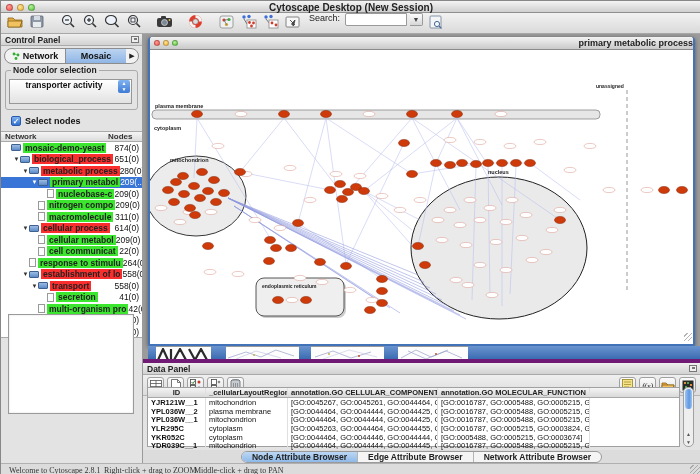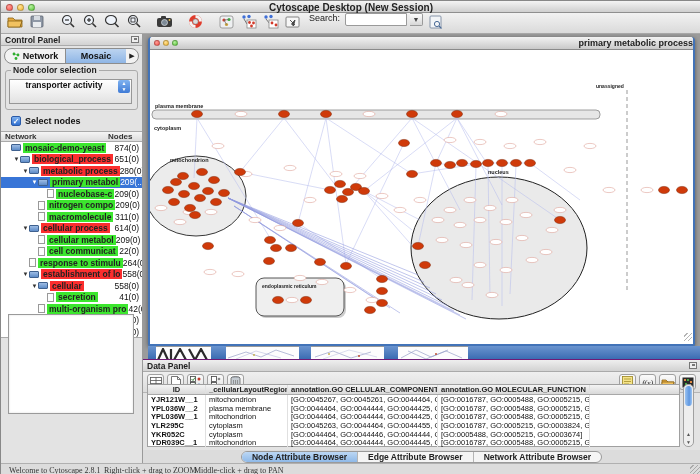--- a/index.html
+++ b/index.html
@@ -86,21 +86,21 @@
   .canvas svg { position:absolute; left:0; top:0; }
   .canvas-grip { position:absolute; right:1px; bottom:1px; width:8px; height:8px;
     background:repeating-linear-gradient(135deg,transparent 0 2px,#b5b5b5 2px 3px); }
 
   
   .fragments { position:absolute; left:5px; top:312px; width:552px; height:13px; display:flex; }
   .frag-blue { background:linear-gradient(#6a94cf,#3b6cb2); height:13px; }
   .frag-box { background:#fdfdfd; border-top:1px solid #999; height:13px; overflow:hidden; position:relative; }
 
   
-  .dpanel { position:absolute; left:0; top:325px; width:557px; height:91px; background:#e3e3e3; border-top:1px solid #701a75; }
+  .dpanel { position:absolute; left:0; top:325px; width:557px; height:91px; background:#e3e3e3; border-top:4px solid #701a75; }
   .dp-toolbar { height:21px; display:flex; align-items:center; gap:3px; padding:0 4px; background:linear-gradient(#efefef,#dcdcdc); border-bottom:1px solid #b5b5b5; }
   .dp-btn { width:17px; height:16px; border:1px solid #a0a0a0; border-radius:3px; background:linear-gradient(#fbfbfb,#e2e2e2); display:flex; align-items:center; justify-content:center; }
   .dp-spacer { flex:1; }
 
   .dtable { position:absolute; left:4px; top:24px; right:20px; bottom:3px; background:#fff; border:1px solid #a0a0a0; font-size:7.5px; }
   .dthead { display:flex; height:10px; background:linear-gradient(#f4f4f4,#d9d9d9); border-bottom:1px solid #a8a8a8; font-weight:bold; color:#222; }
   .dthead .dcell { text-align:center; }
   .drow { display:flex; height:8.7px; align-items:center; color:#111; }
   .dcell { padding:0 3px; overflow:hidden; white-space:nowrap; border-right:1px solid #e0e0e0; }
   .c0 { width:58px; font-weight:bold; }
@@ -379,21 +379,21 @@
             <span class="tspacer" style="width: 21px;"></span>
             <span class="tarrow">▼</span>
             <span class="ticon folder"></span>
             <span class="tlabel red">establishment of lo</span>
             <span class="tcount">558(0)</span>
           </div>
           <div class="trow">
             <span class="tspacer" style="width: 30px;"></span>
             <span class="tarrow">▼</span>
             <span class="ticon folder"></span>
-            <span class="tlabel red">cellular</span>
+            <span class="tlabel red">transport</span>
             <span class="tcount">558(0)</span>
           </div>
           <div class="trow">
             <span class="tspacer" style="width: 39px;"></span>
             <span class="tarrow"></span>
             <span class="ticon page"></span>
             <span class="tlabel green">secretion</span>
             <span class="tcount">41(0)</span>
           </div>
           <div class="trow">

